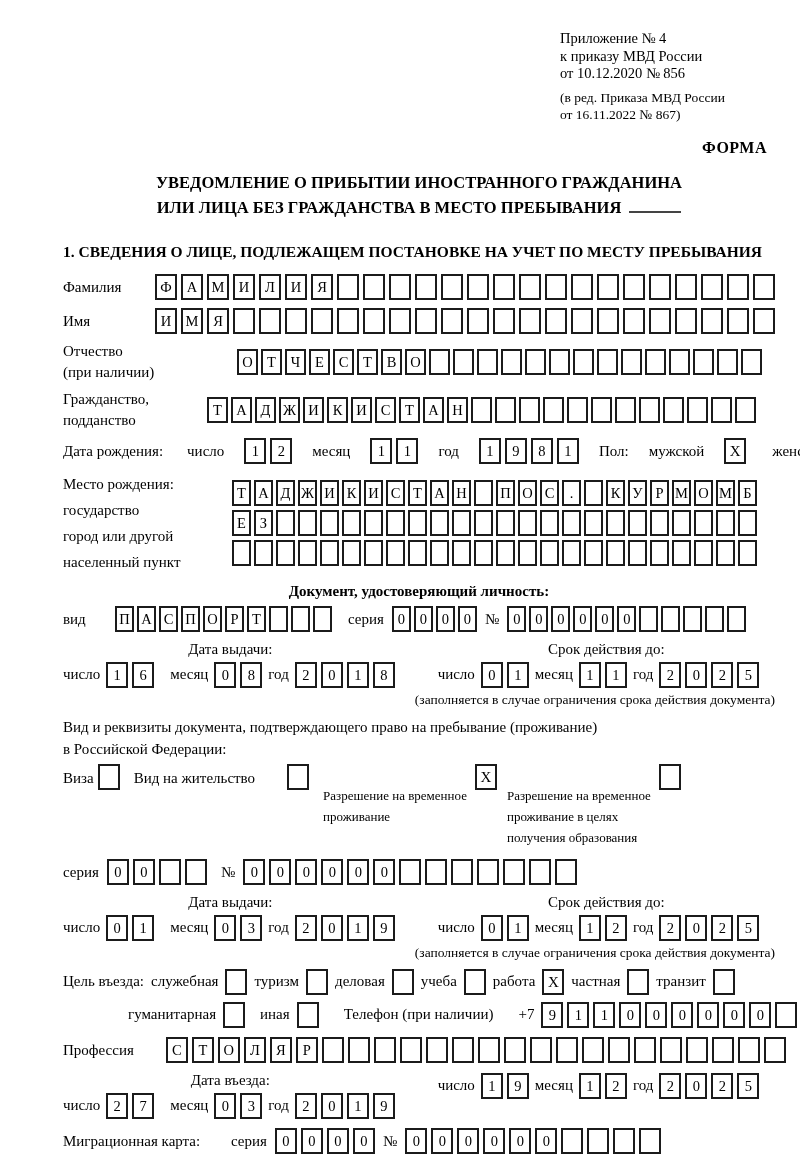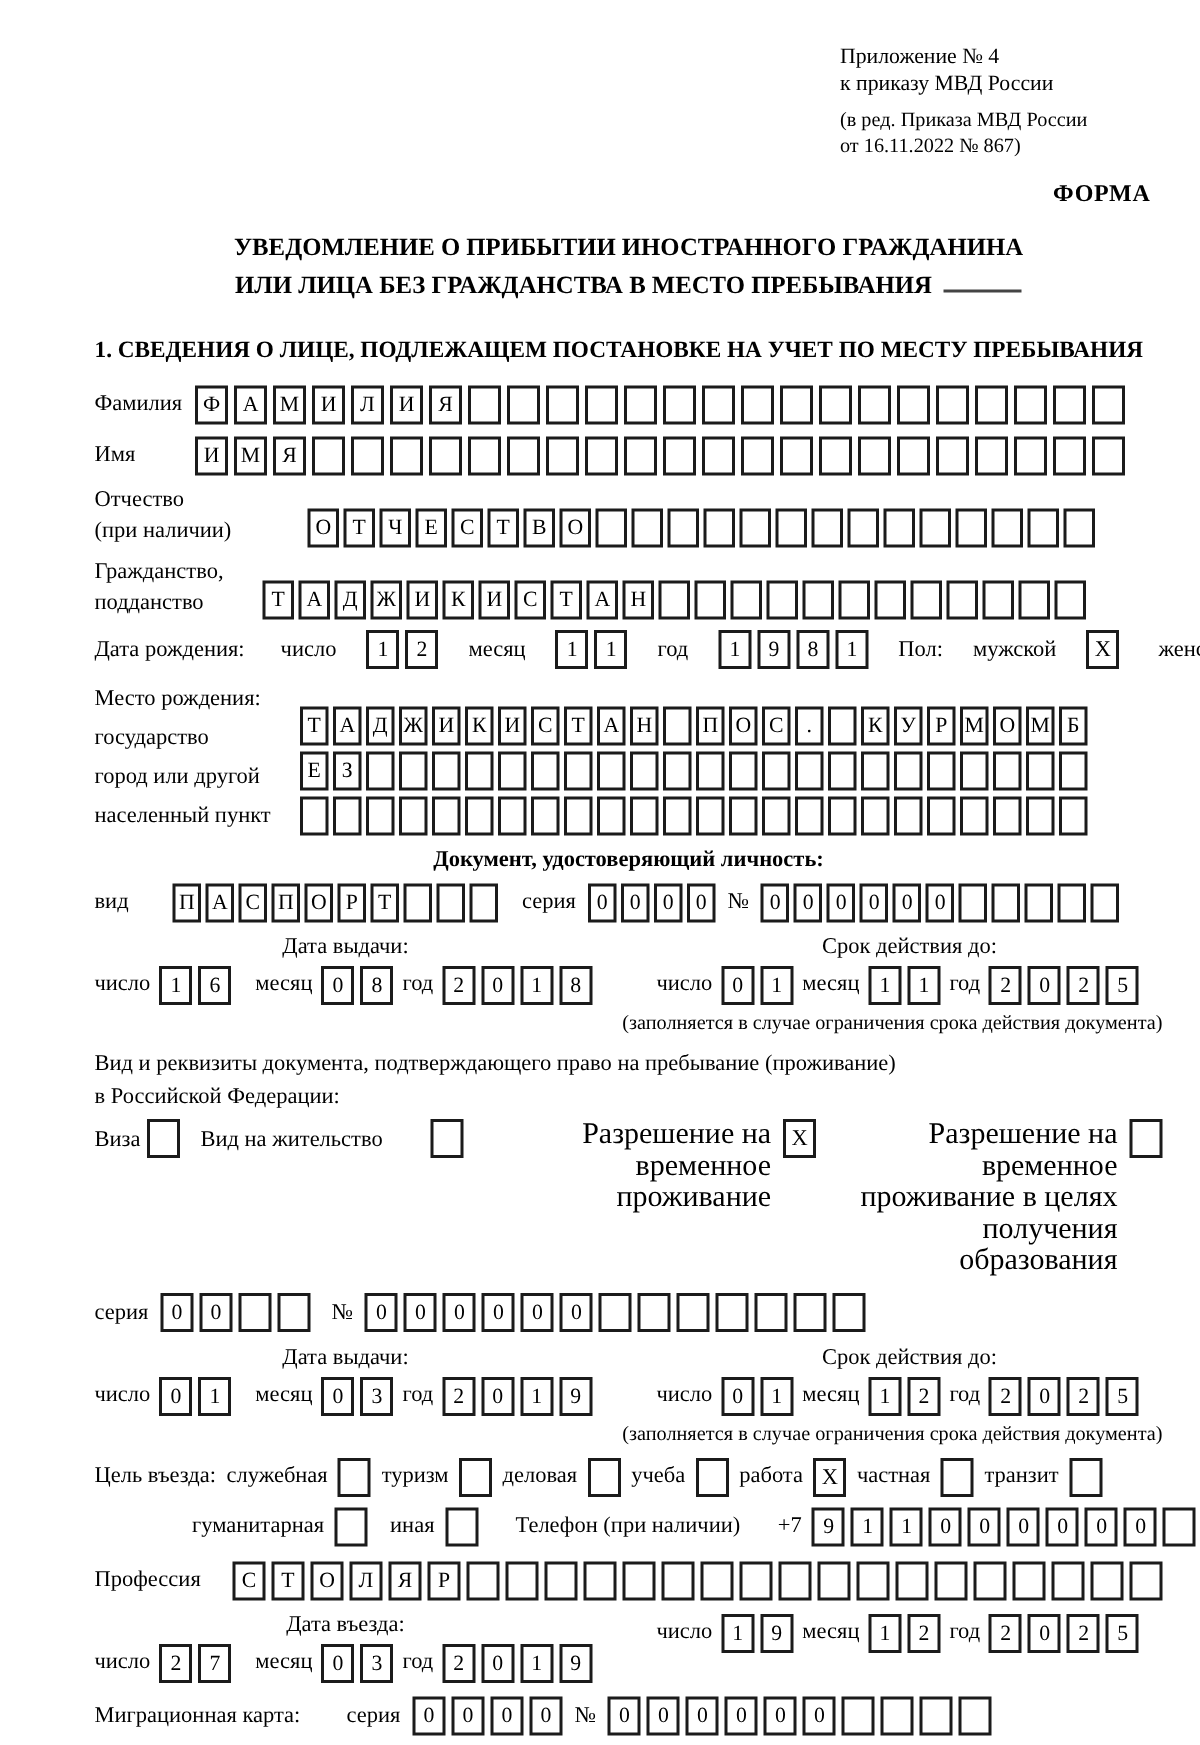--- a/index.html
+++ b/index.html
@@ -15,21 +15,21 @@
   .appendix { margin-left: 497px; font-size: 14.5px; line-height: 1.22; }
   .amendment { margin-left: 497px; font-size: 13.5px; line-height: 1.22; margin-top: 7px; }
   .form-word { text-align: right; padding-right: 8px; font-weight: bold; font-size: 16px; margin-top: 16px; letter-spacing: .5px; }
 
   .title { text-align: center; font-weight: bold; font-size: 16.5px; line-height: 1.5; margin-top: 14px; }
   .blank-line { display: inline-block; width: 52px; border-bottom: 2.5px solid #444; height: 12px; margin-left: 8px; }
 
   .sec-heading { font-weight: bold; font-size: 15.5px; margin-top: 22px; }
 
   
-  .frow { display: flex; align-items: flex-end; margin-top: 6px; }
+  .frow { display: flex; align-items: center; margin-top: 6px; gap: 32px; }
   .lbl { font-size: 15px; line-height: 28px; white-space: nowrap; }
   .lbl-block { font-size: 15px; line-height: 21px; }
   .lbl-block div { white-space: nowrap; }
 
   .cells { display: flex; gap: 4px; flex: 0 0 auto; }
   .cell {
     width: 22px; height: 26px; border: 2px solid #1b1b1b; background: #fff;
     text-align: center; font-size: 14.5px; line-height: 22px; flex: 0 0 auto;
   }
   .cells.md .cell { width: 21px; }
@@ -53,34 +53,35 @@
   .dates-col-r { width: 53%; }
   .dates-title { text-align: center; font-size: 15px; line-height: 20px; }
   .dgrp { display: flex; align-items: center; gap: 6px; font-size: 15px; margin-top: 3px; }
   .dgrp .w { white-space: nowrap; }
   .note-right { text-align: right; font-size: 13.5px; margin-top: 4px; }
 
   .intro { font-size: 15px; line-height: 22px; margin-top: 8px; }
 
   .opt-row { display: flex; align-items: flex-start; margin-top: 4px; }
   .opt { display: flex; align-items: flex-start; gap: 8px; }
-  .opt .multiline { text-align: right; font-size: 20px; line-height: 21px; }
+  .opt .multiline { text-align: left; font-size: 13px; line-height: 21px; margin-top: 21px; }
   .opt .single { font-size: 15px; line-height: 28px; white-space: nowrap; }
 
   .purpose-row { display: flex; align-items: center; gap: 7px; margin-top: 8px; font-size: 15px; flex-wrap: nowrap; }
   .purpose-row .plbl { white-space: nowrap; }
 </style>
 </head>
 <body>
 
 <div class="page">
 
   <div class="appendix">
     <div>Приложение № 4</div>
     <div>к приказу МВД России</div>
+    <div>от 10.12.2020 № 856</div>
   </div>
   <div class="amendment">
     <div>(в ред. Приказа МВД России</div>
     <div>от 16.11.2022 № 867)</div>
   </div>
   <div class="form-word">ФОРМА</div>
 
   <div class="title">
     <div>УВЕДОМЛЕНИЕ О ПРИБЫТИИ ИНОСТРАННОГО ГРАЖДАНИНА</div>
     <div>

